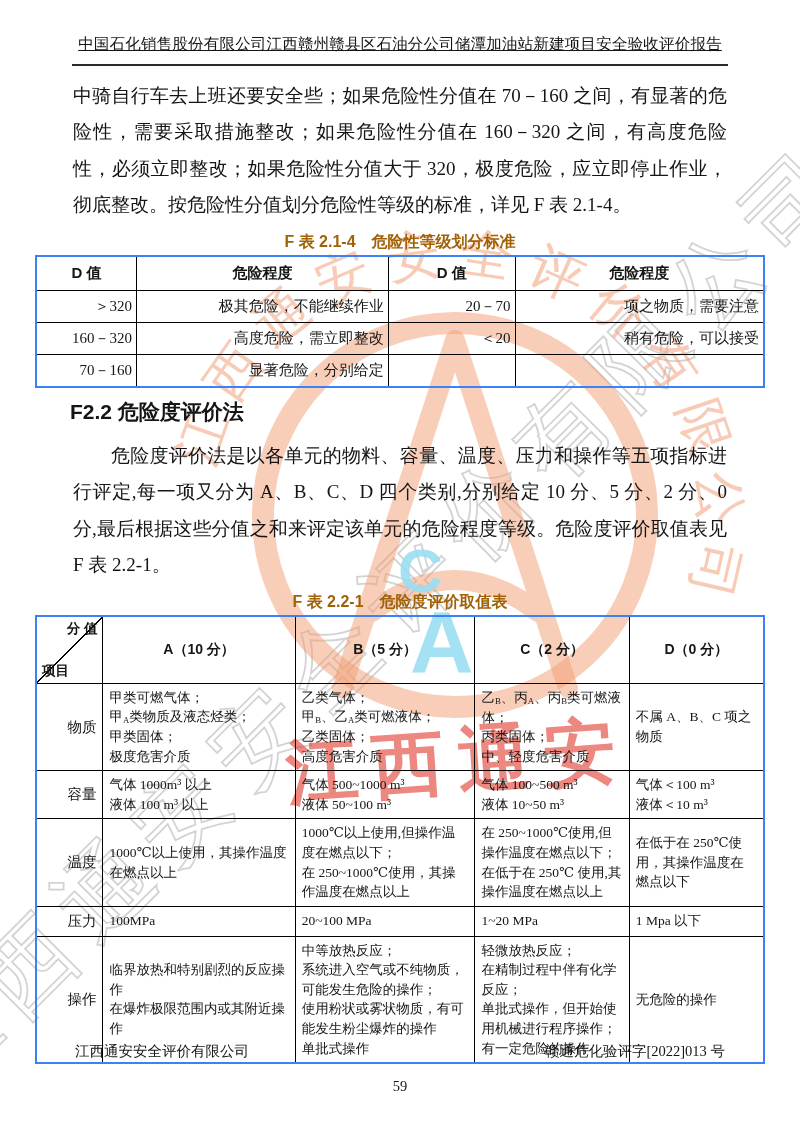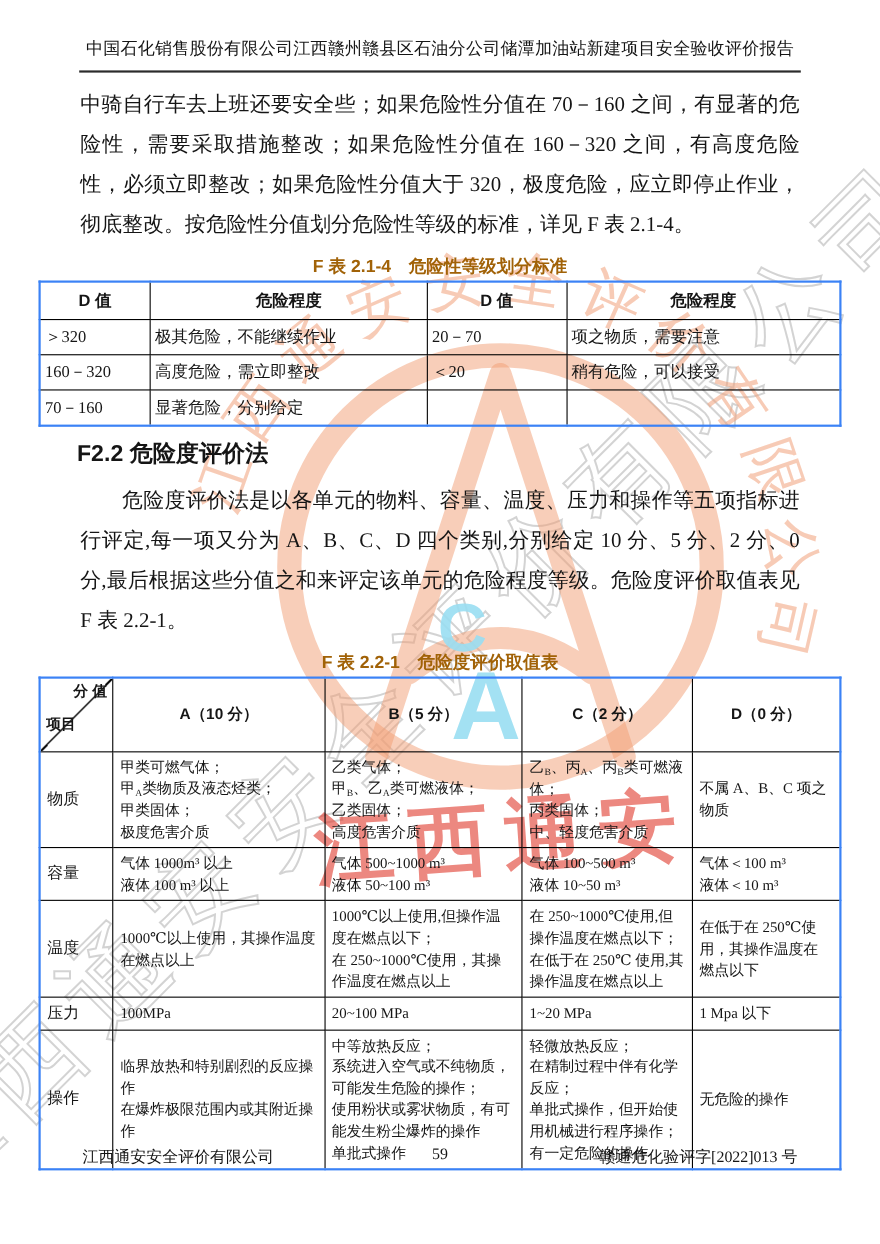--- a/index.html
+++ b/index.html
@@ -4,54 +4,54 @@
 <style>
   html,body{margin:0;padding:0;}
   body{
     width:800px;height:1131px;background:#ffffff;overflow:hidden;position:relative;
     font-family:"Liberation Serif","DejaVu Serif",serif;color:#151515;
   }
   .wm{position:absolute;inset:0;z-index:0;pointer-events:none;}
   .content{position:relative;z-index:1;}
 
   .hdr{margin:34px 72px 0;text-align:center;font-size:15.5px;letter-spacing:.2px;
-       padding-bottom:9px;border-bottom:2px solid #2b2b2b;}
+       padding-bottom:9px;border-bottom:2px solid #2b2b2b;text-decoration:underline;}
   .para{margin:12px 73px 0;font-size:19px;line-height:1.92;text-align:justify;}
   .para.indent{text-indent:2em;}
   .cap{margin:8px 0 2px;text-align:center;font-family:"Liberation Sans","DejaVu Sans",sans-serif;
        font-weight:bold;font-size:16px;color:#a16207;}
   .h2{margin:10px 70px 0;font-family:"Liberation Sans","DejaVu Sans",sans-serif;
       font-weight:bold;font-size:21px;}
 
   table{border-collapse:collapse;width:730px;margin:2px auto 0;border:2px solid #3b82f6;background:transparent;}
   th,td{border:1px solid #000;background:transparent;}
 
   .t1 th{font-family:"Liberation Sans","DejaVu Sans",sans-serif;font-weight:bold;font-size:15px;
          height:31px;text-align:center;}
-  .t1 td{font-size:15px;height:29px;text-align:left;padding:1px 4px;}
+  .t1 td{font-size:15px;height:29px;text-align:right;padding:1px 4px;}
 
   .t2 th{font-family:"Liberation Sans","DejaVu Sans",sans-serif;font-weight:bold;font-size:14px;
          text-align:center;}
   .t2 td{font-size:13.5px;line-height:1.45;padding:4px 6px;vertical-align:middle;
          white-space:pre-line;text-align:left;}
-  .t2 td.lab{text-align:left;white-space:nowrap;font-size:14.5px;}
+  .t2 td.lab{text-align:right;white-space:nowrap;font-size:14.5px;}
   .t2 td.ctr{}
   .t2 sub{font-size:.65em;vertical-align:-0.25em;}
 
   th.diag{position:relative;height:44px;width:60px;padding:11px;
     background-image:linear-gradient(to bottom right,
       transparent calc(50% - 0.7px),#000 calc(50% - 0.7px),
       #000 calc(50% + 0.7px),transparent calc(50% + 0.7px));}
   th.diag .ct{position:absolute;top:3px;right:5px;font-size:13.5px;}
-  th.diag .cb{position:absolute;bottom:15px;left:5px;font-size:13.5px;}
+  th.diag .cb{position:absolute;bottom:3px;left:5px;font-size:13.5px;}
 
   .foot{position:absolute;z-index:1;top:1042px;left:75px;right:75px;font-size:14.5px;}
   .foot .fl{float:left;}
   .foot .fr{float:right;}
-  .foot .pn{position:absolute;left:50%;transform:translateX(-50%);}
+  .foot .pn{position:absolute;left:50%;transform:translateX(-50%);margin-top:36px;}
 </style>
 </head>
 <body>
 
 <svg class="wm" width="800" height="1131" viewBox="0 0 800 1131">
   <defs>
     <path id="sealArc" d="M 268,680 A 247,247 0 1 1 642,680"></path>
   </defs>
   <text transform="translate(400,640) rotate(-45)" text-anchor="middle" font-size="92" letter-spacing="16" fill="none" stroke="#c9c9c9" stroke-width="1.8" opacity="0.8" font-family="&quot;Liberation Sans&quot;,sans-serif">江西通安安全评价有限公司</text>
   <circle cx="455" cy="515" r="192" fill="none" stroke="#f29d74" stroke-width="22" opacity="0.5"></circle>

